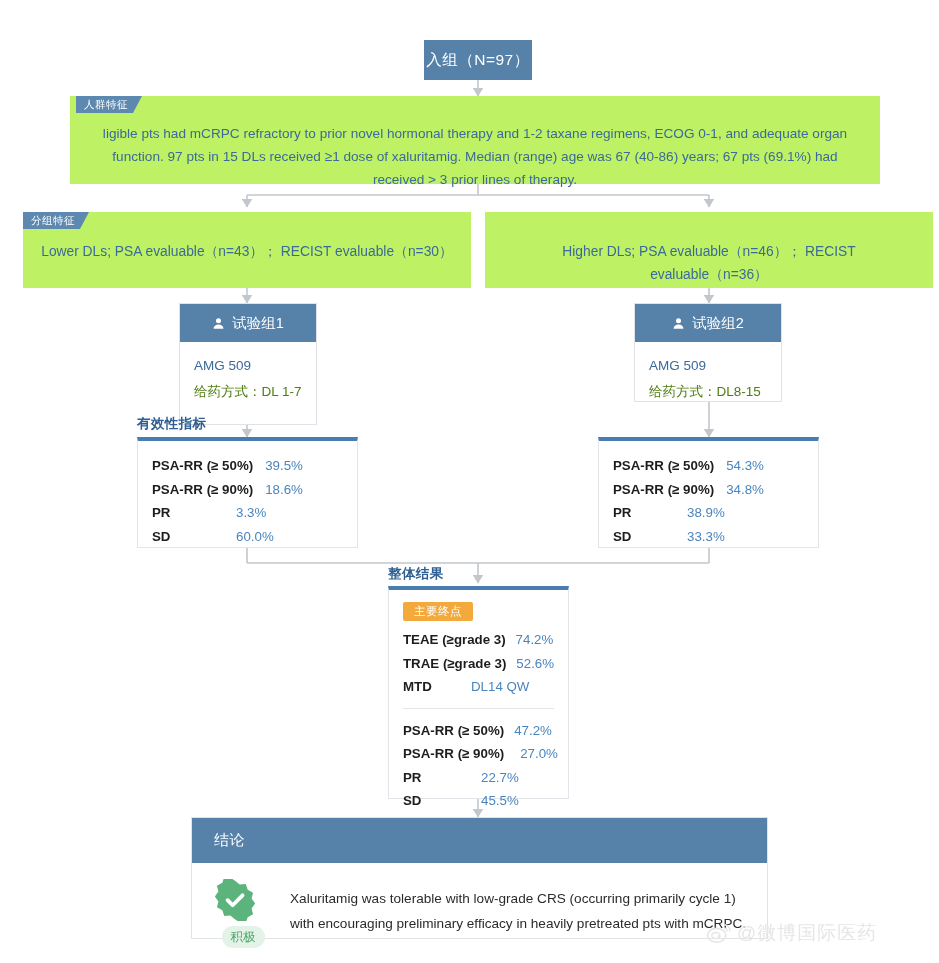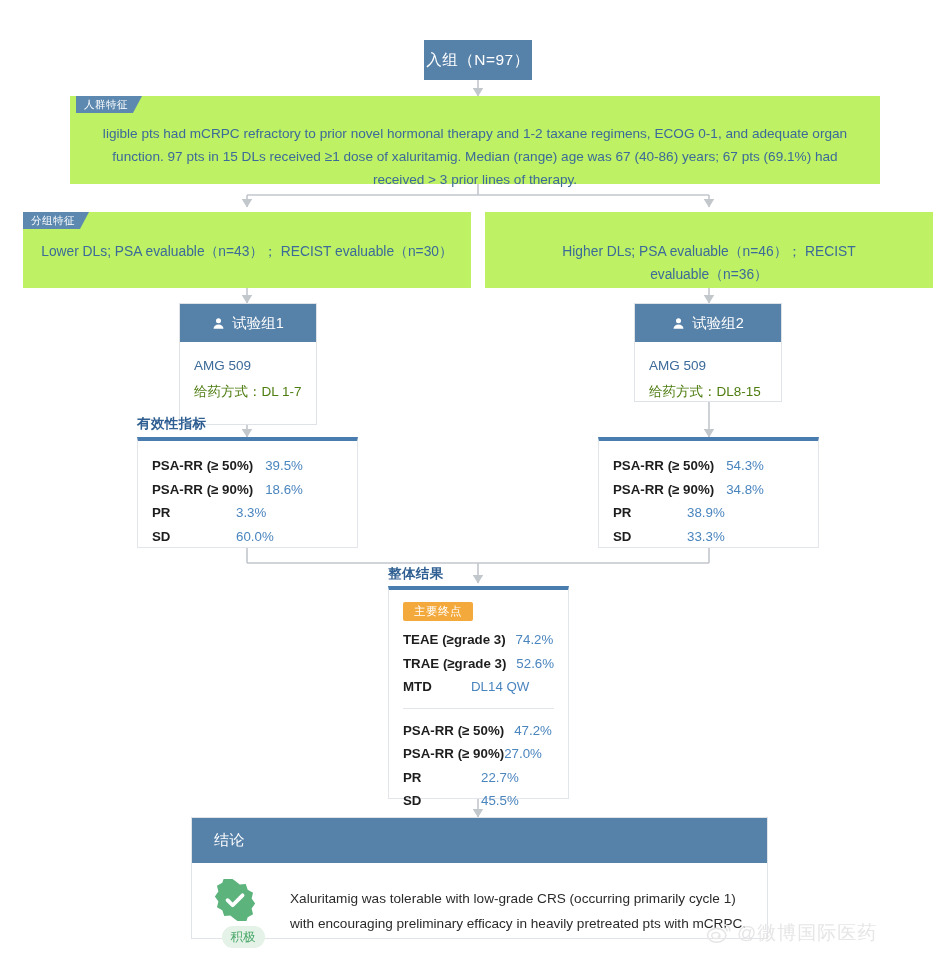--- a/index.html
+++ b/index.html
@@ -310,21 +310,21 @@
       </div>
 
       <div class="m-sep"></div>
 
       <div class="m-row" style="padding:0 0 0 14px;">
         <span class="m-label">PSA-RR (≥ 50%)</span>
         <span class="m-value" style="margin-left:10px;">47.2%</span>
       </div>
       <div class="m-row" style="padding:0 0 0 14px;">
         <span class="m-label">PSA-RR (≥ 90%)</span>
-        <span class="m-value" style="margin-left:0;text-align:center;">27.0%</span>
+        <span class="m-value" style="margin-left:16px;text-align:center;">27.0%</span>
       </div>
       <div class="m-row" style="padding:0 0 0 14px;">
         <span class="m-label" style="width:68px; display:inline-block;">PR</span>
         <span class="m-value" style="margin-left:10px;">22.7%</span>
       </div>
       <div class="m-row" style="padding:0 0 0 14px;">
         <span class="m-label" style="width:68px; display:inline-block;">SD</span>
         <span class="m-value" style="margin-left:10px;">45.5%</span>
       </div>
     </div>

